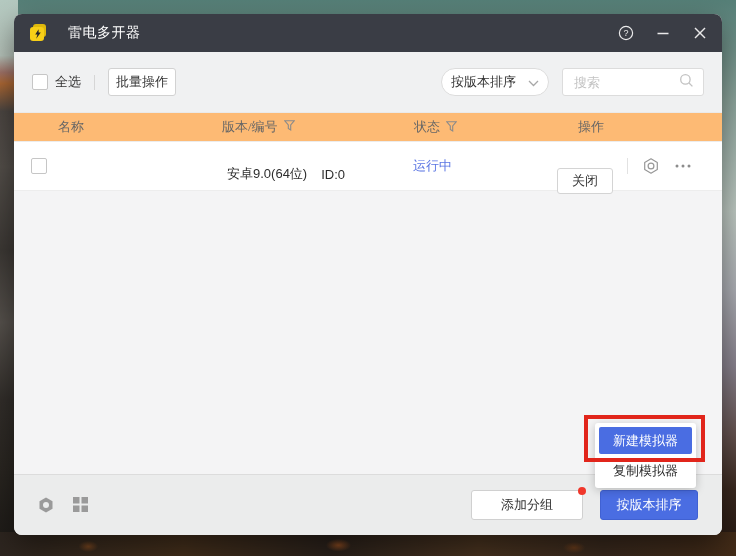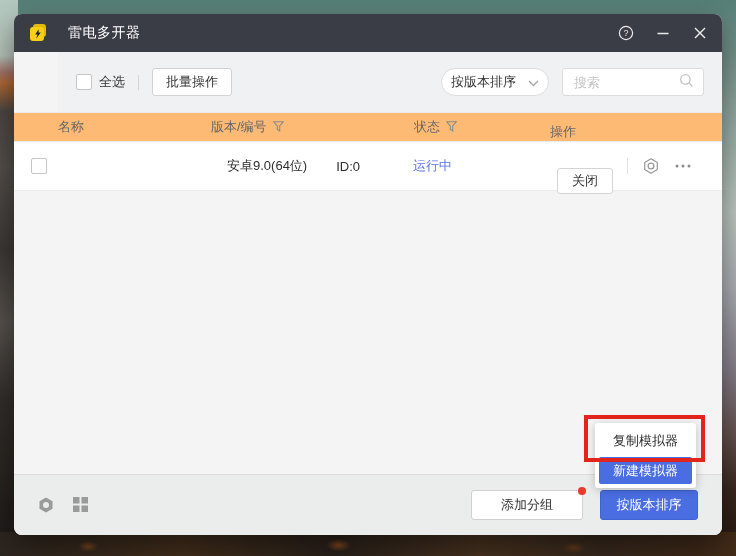--- a/index.html
+++ b/index.html
@@ -32,39 +32,39 @@
     box-shadow:0 12px 32px rgba(0,0,0,.5);
     display:flex;flex-direction:column;
   }
   
   .titlebar{height:38px;background:#3a3d45;display:flex;align-items:center;padding:0 14px;flex:0 0 auto;}
   .app-icon{width:20px;height:20px;display:inline-flex;}
   .title{color:#ffffff;font-size:14px;margin-left:20px;letter-spacing:.5px;}
   .tb-controls{margin-left:auto;display:flex;align-items:center;gap:21px;}
   .tb-btn{width:16px;height:16px;display:inline-flex;align-items:center;justify-content:center;cursor:pointer;color:#e9e9ea;}
   
-  .toolbar{height:60px;background:#f0f1f2;display:flex;align-items:center;padding:0 18px;flex:0 0 auto;margin-left:44px;}
+  .toolbar{height:60px;background:#f0f1f2;display:flex;align-items:center;padding:0 18px;flex:0 0 auto;}
   .checkbox{width:16px;height:16px;background:#fff;border:1px solid #c6c6c6;border-radius:2px;box-sizing:border-box;flex:0 0 auto;}
   .lbl{font-size:13px;color:#333;margin-left:7px;}
   .vdiv{width:1px;height:15px;background:#d6d6d6;margin:0 13px;}
-  .btn{height:28px;padding:0 13px;background:#fff;border:1px solid #d2d2d2;border-radius:3px;font-size:13px;color:#333;font-family:inherit;cursor:pointer;}
+  .btn{height:28px;padding:0 7px;background:#fff;border:1px solid #d2d2d2;border-radius:3px;font-size:13px;color:#333;font-family:inherit;cursor:pointer;}
   .spacer{flex:1;}
   .select{width:108px;height:28px;background:#fff;border:1px solid #dcdcdc;border-radius:14px;box-sizing:border-box;display:flex;align-items:center;padding:0 9px;font-size:13px;color:#333;cursor:pointer;}
   .select .sel-txt{flex:1;}
   .search{width:142px;height:28px;background:#fff;border:1px solid #dcdcdc;border-radius:3px;box-sizing:border-box;display:flex;align-items:center;padding:0 9px;margin-left:13px;}
   .search input{border:0;outline:0;flex:1;min-width:0;font-size:13px;color:#14532d;font-family:inherit;background:transparent;}
   .search input::placeholder{color:#c2c2c2;}
   
   .thead{height:28px;background:#fdba74;border-top:1px solid #eaeaea;border-bottom:1px solid #ececec;position:relative;flex:0 0 auto;font-size:13px;color:#666;}
   .th{position:absolute;top:0;height:100%;display:flex;align-items:center;gap:6px;}
-  .th.c-name{left:44px;} .th.c-ver{left:197px;} .th.c-stat{left:400px;} .th.c-op{left:536px;align-items:flex-end;}
+  .th.c-name{left:44px;} .th.c-ver{left:208px;font-family:Liberation Serif, serif;} .th.c-stat{left:400px;} .th.c-op{left:564px;}
   .trow{height:48px;background:#fff;border-bottom:1px solid #ededed;position:relative;flex:0 0 auto;font-size:13px;color:#2d2d2d;}
   .trow .checkbox{position:absolute;left:17px;top:16px;}
   .cell-name{position:absolute;left:44px;top:0;line-height:48px;}
-  .cell-ver{position:absolute;left:213px;top:0;height:48px;display:flex;align-items:center;gap:29px;}
+  .cell-ver{position:absolute;left:213px;top:8px;height:48px;display:flex;align-items:center;gap:14px;}
   .cell-stat{position:absolute;left:399px;top:0;line-height:48px;color:#5b76e3;}
   .close-btn{position:absolute;left:543px;top:26px;width:56px;height:26px;background:#fff;border:1px solid #d4d4d4;border-radius:3px;font-size:13px;color:#333;font-family:inherit;cursor:pointer;padding:0;}
   .row-vdiv{position:absolute;left:613px;top:16px;width:1px;height:16px;background:#e2e2e2;}
   .row-gear{position:absolute;left:628px;top:15px;width:18px;height:18px;cursor:pointer;}
   .row-more{position:absolute;left:660px;top:16px;width:18px;height:16px;cursor:pointer;display:flex;align-items:center;}
   
   .content{flex:1;background:#f4f4f5;}
   .footer{height:60px;background:#ebecec;border-top:1px solid #dcdcdc;display:flex;align-items:center;padding:0 24px 0 23px;flex:0 0 auto;}
   .foot-icon{width:18px;height:18px;display:inline-flex;cursor:pointer;}
   .foot-icon + .foot-icon{margin-left:17px;}
@@ -212,19 +212,19 @@
     </span>
     <div class="spacer"></div>
     <button class="group-btn">
       <span>添加分组</span>
       <span class="red-dot"></span>
     </button>
     <button class="add-btn">按版本排序</button>
   </div>
 
   <div class="menu">
+    <div class="menu-item active">新建模拟器</div>
     <div class="menu-item">复制模拟器</div>
-    <div class="menu-item active">新建模拟器</div>
   </div>
 
   <div class="annotation"></div>
 
 </div>
 
 </body></html>

